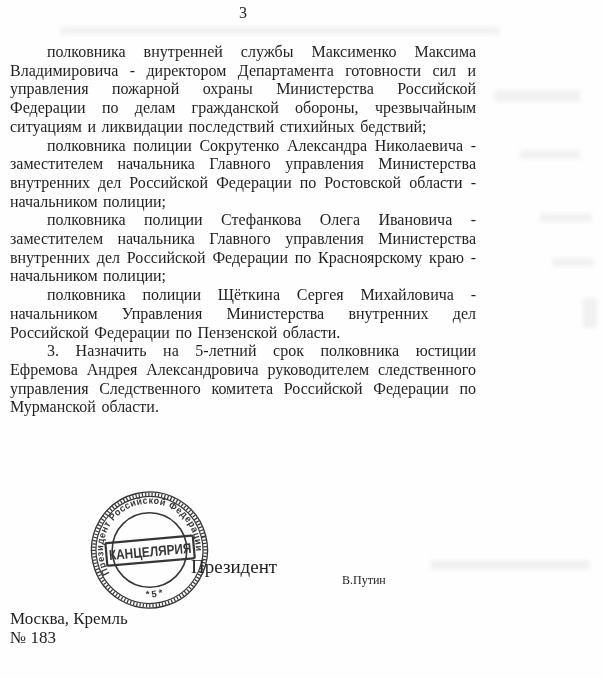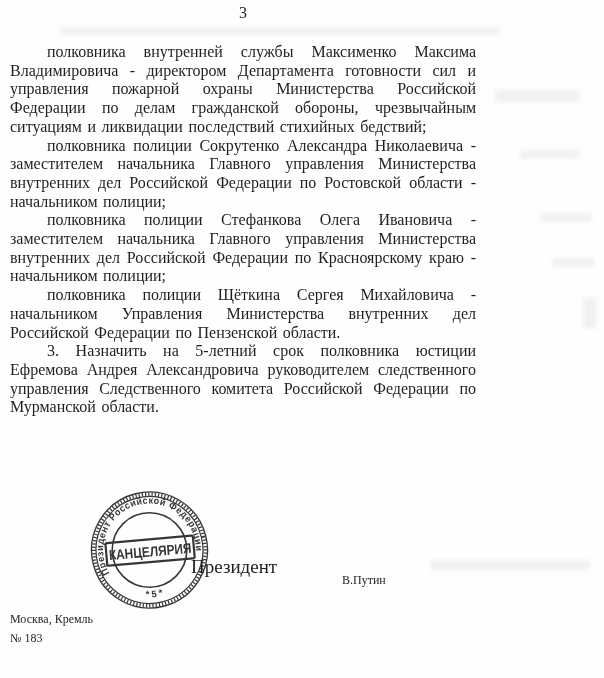--- a/index.html
+++ b/index.html
@@ -29,21 +29,21 @@
     text-indent: 37px;
     text-align: justify;
     word-spacing: 1.5px;
   }
   .sig-line1 { position: absolute; left: 191px; top: 556px; font-size: 19px; white-space: nowrap; }
   .sig-line2 { position: absolute; left: 159px; top: 573px; font-size: 16px; white-space: nowrap; }
   .sig-name  { position: absolute; left: 334px; top: 573px; font-size: 12px; white-space: nowrap; margin-left: 8px; }
   .footer {
     position: absolute;
     left: 10px; top: 610px;
-    font-size: 12px;
+    font-size: 17px;
     line-height: 18.6px;
   }
   .stamp {
     position: absolute;
     left: 89px; top: 489px;
     width: 121px; height: 122px;
     opacity: 0.92;
   }
   .stamp text { font-family: "Liberation Sans", "DejaVu Sans", sans-serif; fill: #262626; }
   .noise {

